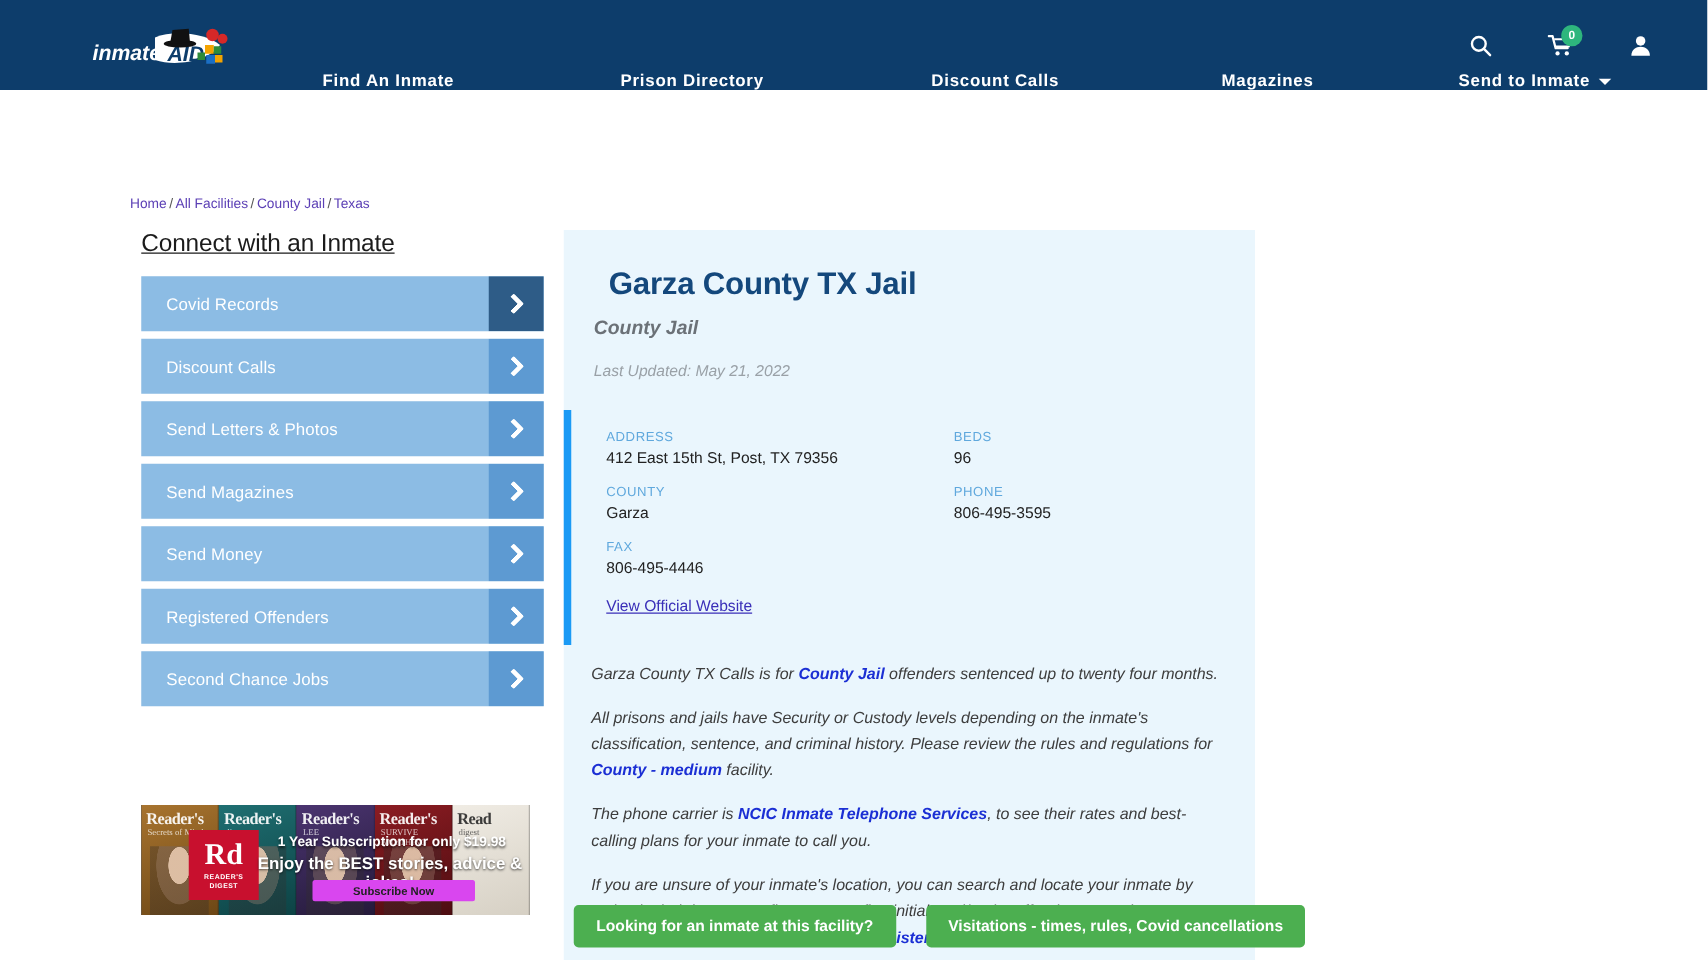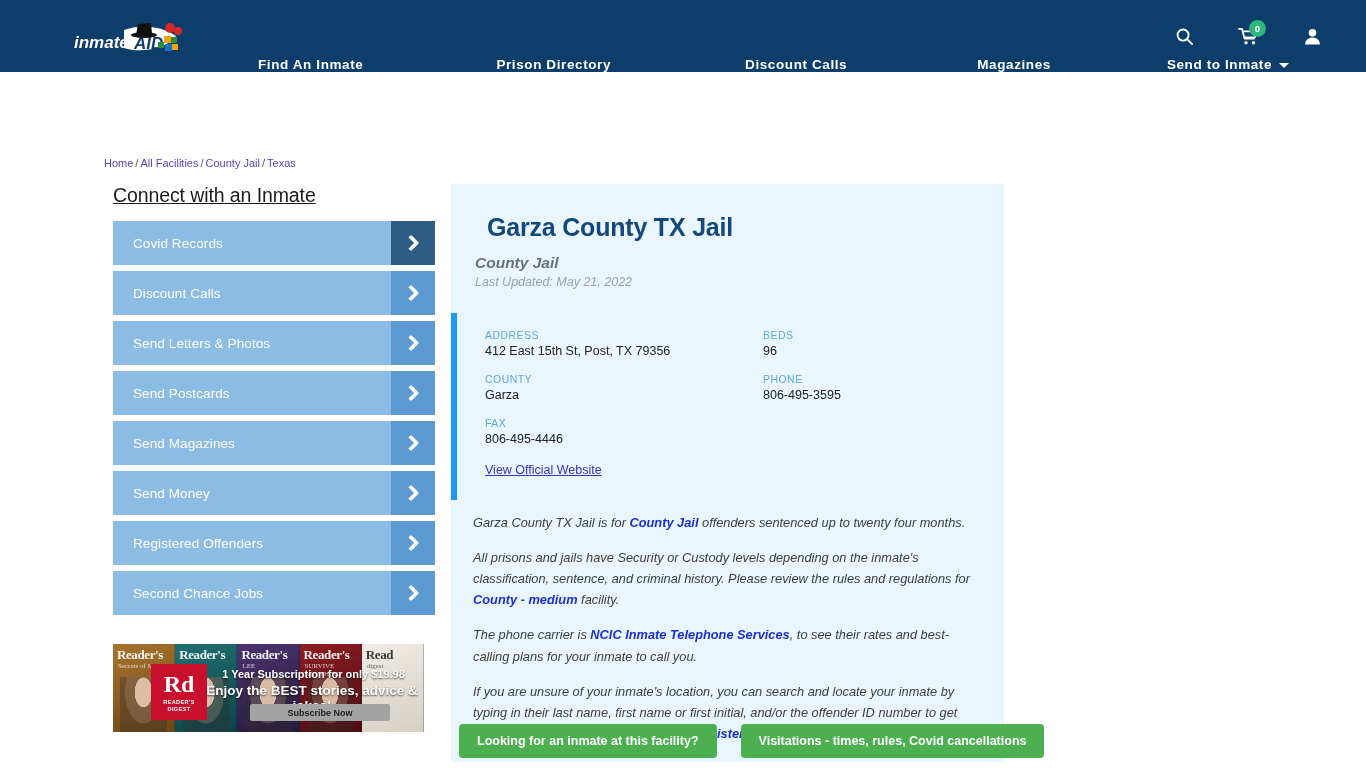--- a/index.html
+++ b/index.html
@@ -202,22 +202,22 @@
     text-align: center;
   }
   .ad-text2 {
     position: absolute; left: 90px; top: 39px; width: 218px;
     color: #ffffff; font-size: 13.5px; font-weight: bold;
     text-shadow: 0 1px 2px rgba(0,0,0,.7);
     text-align: center;
   }
   .ad-cta {
     position: absolute; left: 137px; top: 60px;
-    width: 140px; height: 17px;
-    background: #a3a3a3; color: #222;
+    width: 130px; height: 17px;
+    background: #d946ef; color: #222;
     font-size: 9px; font-weight: bold;
     display: flex; align-items: center; justify-content: center;
     border-radius: 2px;
   }
 
   
   .main-card {
     position: absolute;
     left: 451px; top: 112px;
     width: 553px;
@@ -230,21 +230,21 @@
     font-size: 25px; font-weight: bold;
     color: #14487c;
     letter-spacing: -0.2px;
   }
   .facility-type {
     margin: 5px 0 0 0;
     font-size: 15.5px; font-weight: bold; font-style: italic;
     color: #6b7177;
   }
   .facility-updated {
-    margin: 3px 0 0 0;
+    margin: 18px 0 0 0;
     font-size: 12.5px; font-style: italic;
     color: #9aa1a7;
   }
 
   .info-block {
     position: relative;
     margin: 10px 0 0 0;
     padding: 16px 0 22px 28px;
     border-left: 6px solid #1b9af5;
     background: #eaf6fd;
@@ -409,26 +409,20 @@
         </span>
     </a>
     <a class="side-btn">
       <span class="label">Discount Calls</span>
       <span class="arrow-box">
           <i class="chev"></i>
         </span>
     </a>
     <a class="side-btn">
       <span class="label">Send Letters &amp; Photos</span>
-      <span class="arrow-box">
-          <i class="chev"></i>
-        </span>
-    </a>
-    <a class="side-btn">
-      <span class="label">Send Postcards</span>
       <span class="arrow-box">
           <i class="chev"></i>
         </span>
     </a>
     <a class="side-btn">
       <span class="label">Send Magazines</span>
       <span class="arrow-box">
           <i class="chev"></i>
         </span>
     </a>
@@ -516,21 +510,21 @@
         </div>
         <div>
           <div class="info-key">FAX</div>
           <div class="info-val">806-495-4446</div>
         </div>
       </div>
       <a class="official-link">View Official Website</a>
     </div>
 
     <div class="desc">
-      <p><span>Garza County TX Jail is for </span><a>County Jail</a><span> offenders sentenced up to twenty four months.</span></p>
+      <p><span>Garza County TX Calls is for </span><a>County Jail</a><span> offenders sentenced up to twenty four months.</span></p>
       <p><span>All prisons and jails have Security or Custody levels depending on the inmate's classification, sentence, and criminal history. Please review the rules and regulations for </span><a>County - medium</a><span> facility.</span></p>
       <p><span>The phone carrier is </span><a>NCIC Inmate Telephone Services</a><span>, to see their rates and best-calling plans for your inmate to call you.</span></p>
       <p><span>If you are unsure of your inmate's location, you can search and locate your inmate by typing in their last name, first name or first initial, and/or the offender ID number to get their accurate information immediately </span><a>Registered Offenders</a></p>
     </div>
   </div>
 
   <div class="cta-row">
     <button class="cta-btn">Looking for an inmate at this facility?</button>
     <button class="cta-btn">Visitations - times, rules, Covid cancellations</button>
   </div>

